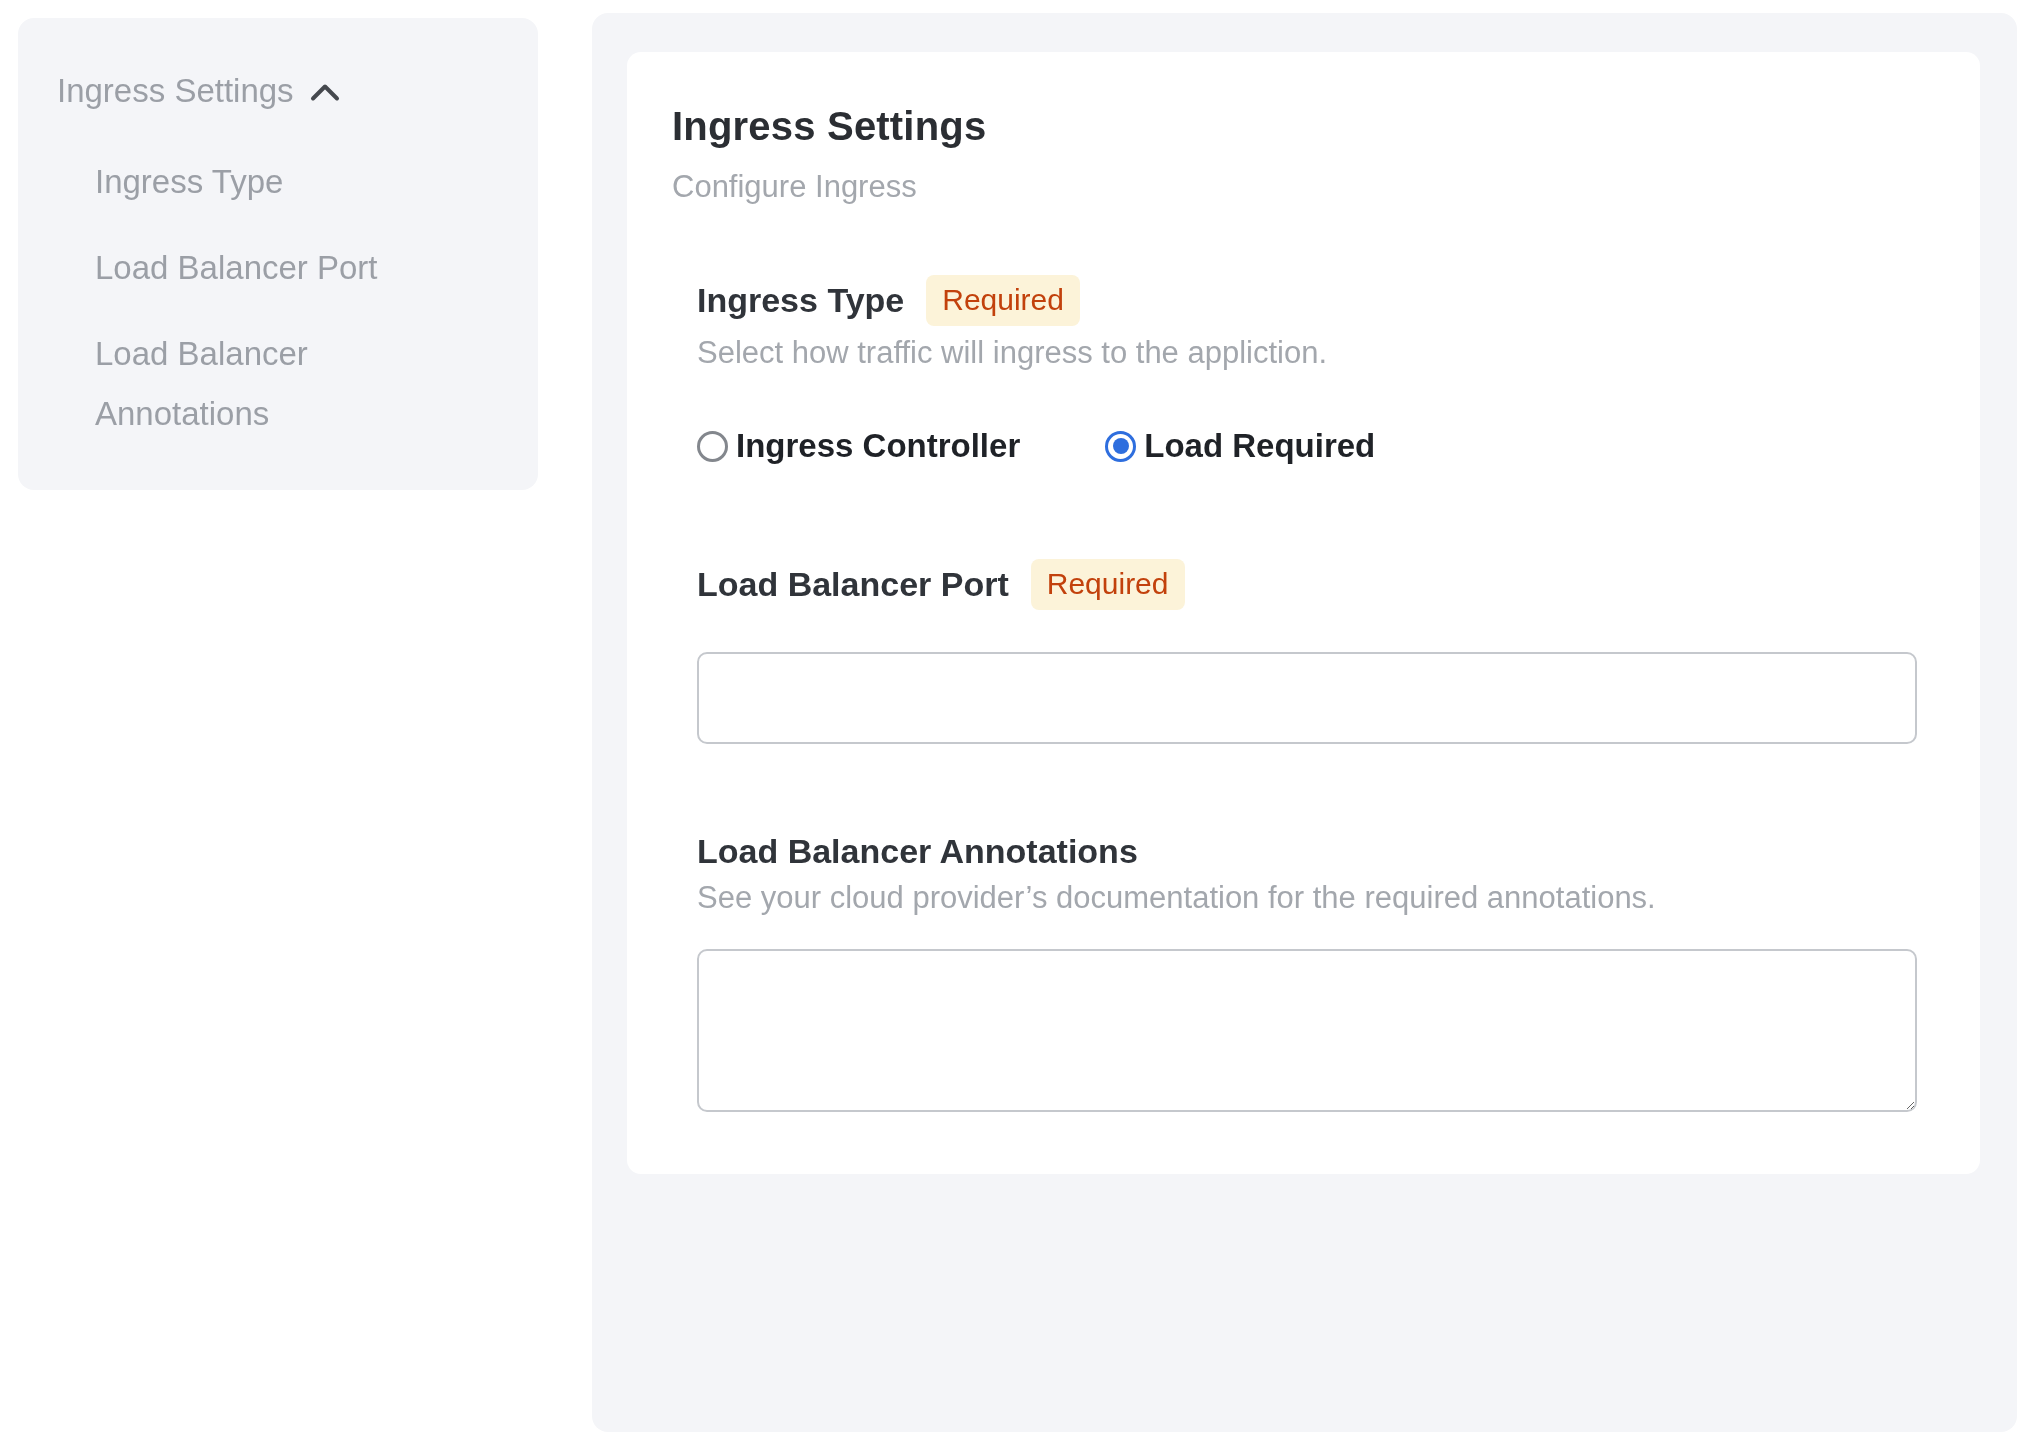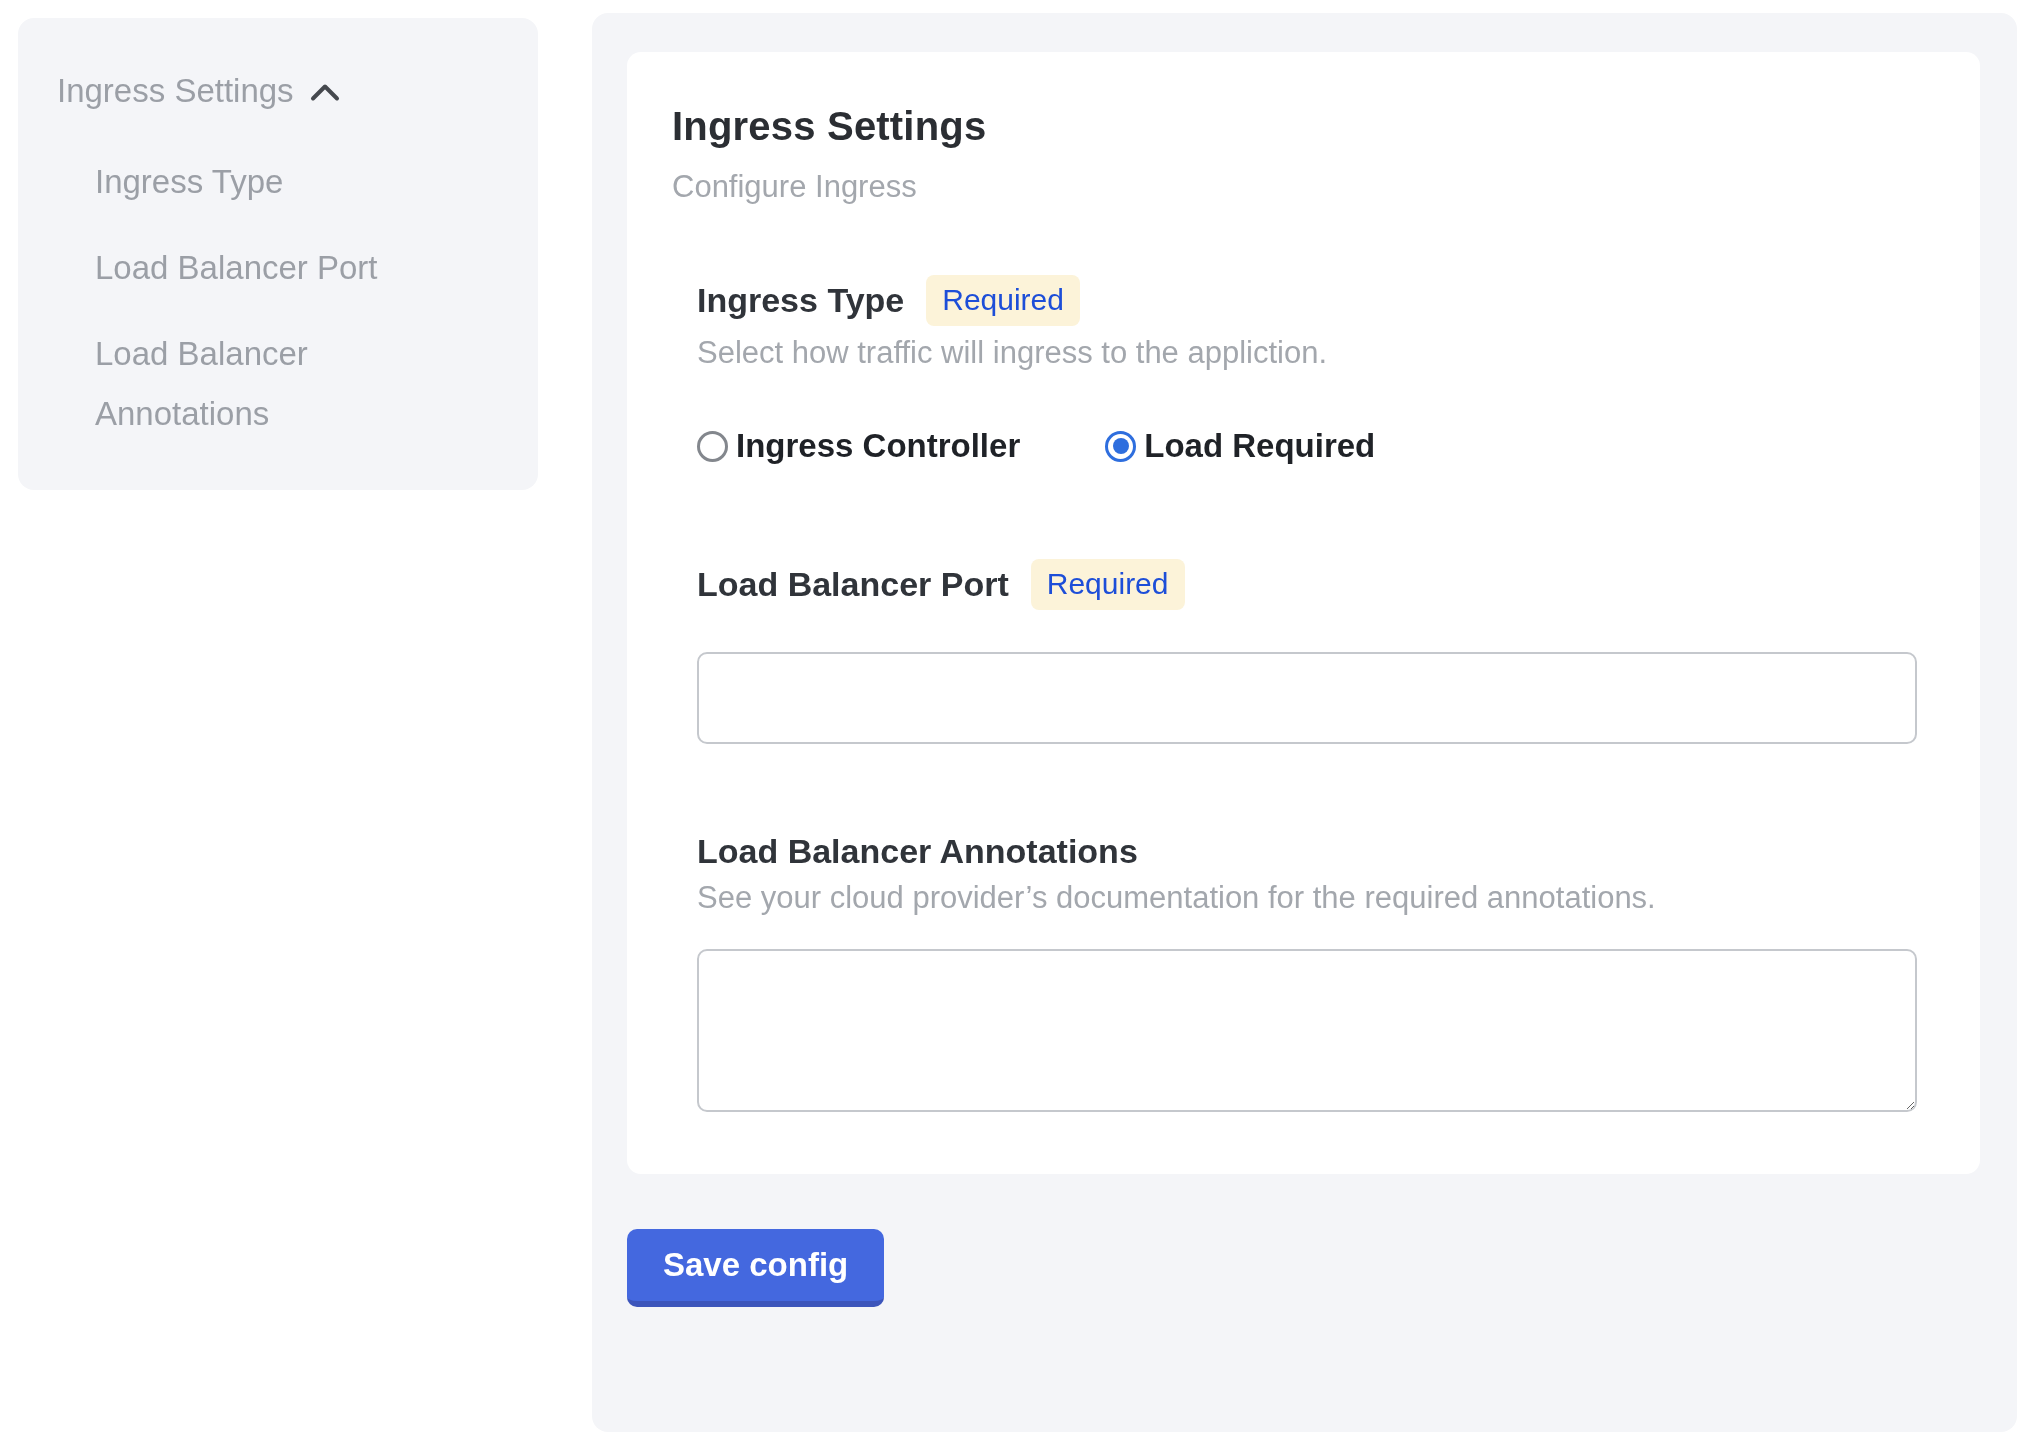--- a/index.html
+++ b/index.html
@@ -65,21 +65,21 @@
 
   .section { margin-top: 70px; }
   .section.port { margin-top: 94px; }
   .section.annotations { margin-top: 88px; }
 
   .label-row { display: flex; align-items: center; gap: 22px; }
   .field-label {
     font-size: 34px; font-weight: 700; color: #30343a;
   }
   .required-badge {
-    font-size: 30px; color: #1d4ed8;
+    font-size: 30px; color: #c2410c;
     background: #fcf3d9;
     padding: 8px 16px 9px 16px;
     border-radius: 8px;
   }
   .field-desc {
     margin-top: 9px;
     font-size: 31px; color: #a3a7ad;
   }
 
   
@@ -214,14 +214,13 @@
         <div class="label-row">
           <span class="field-label">Load Balancer Annotations</span>
         </div>
         <div class="field-desc">See your cloud provider’s documentation for the required annotations.</div>
         <textarea class="annotations-textarea" value="" style=""></textarea>
       </div>
 
     </div>
   </section>
 
-  <button class="save-button">Save config</button>
 </main>
 
 </body></html>

